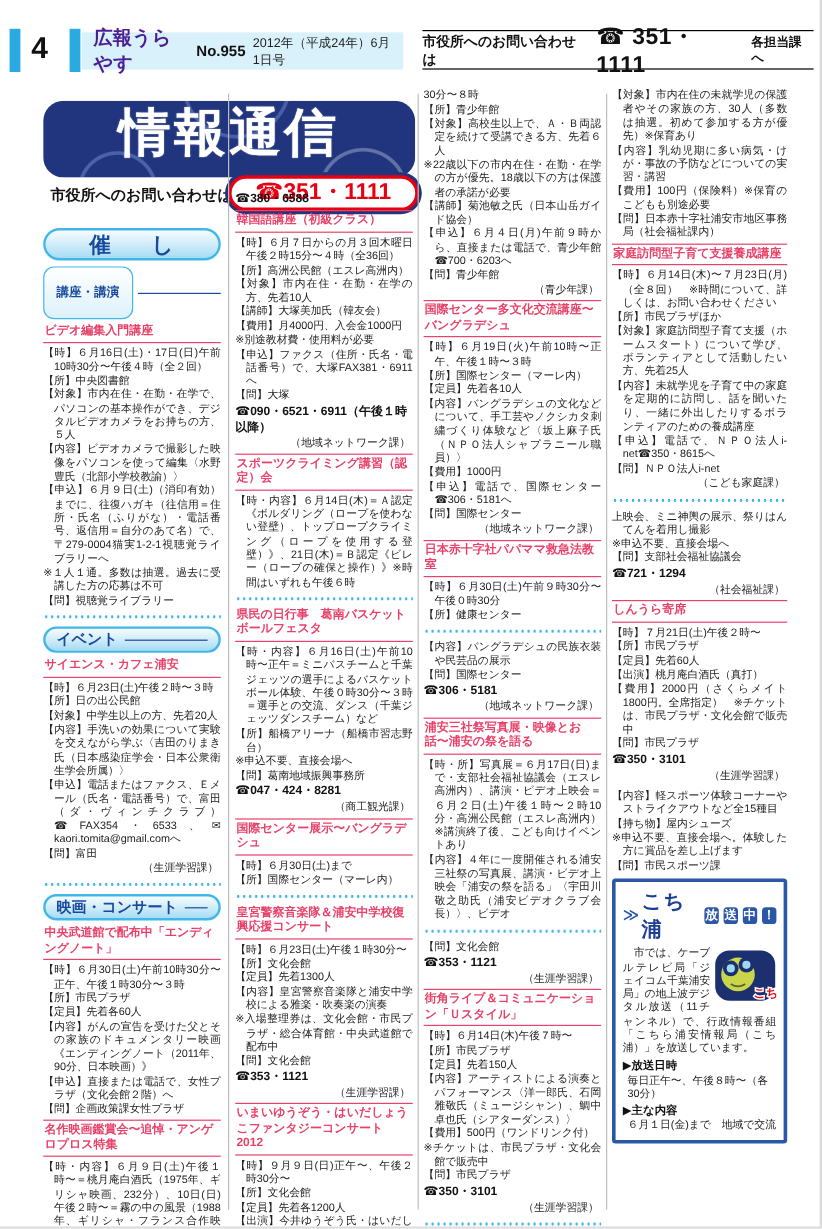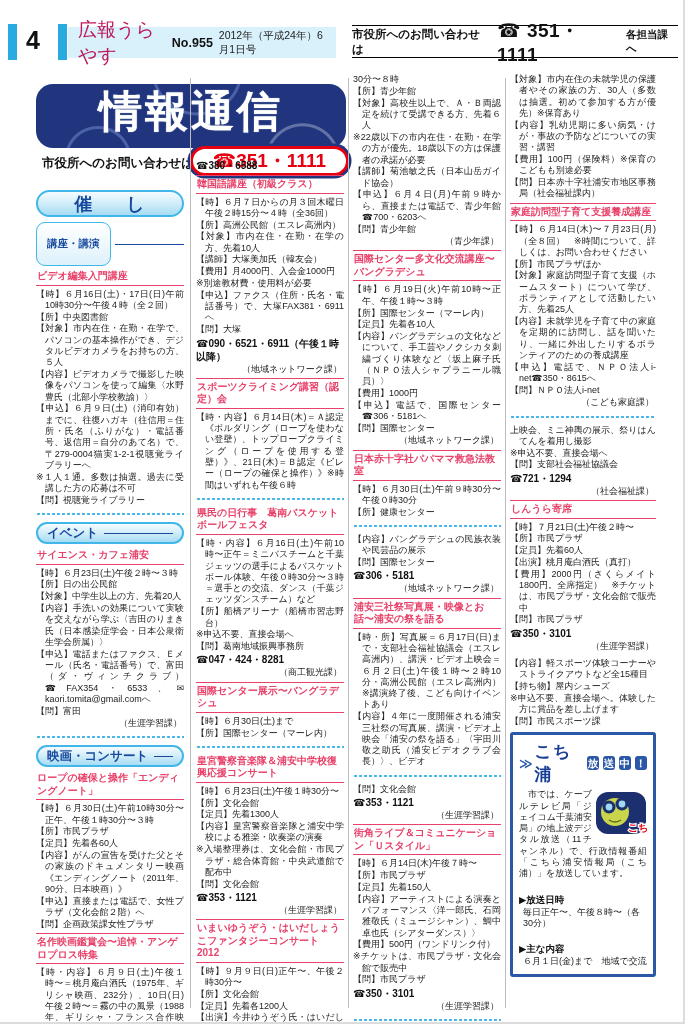--- a/index.html
+++ b/index.html
@@ -4,21 +4,21 @@
 <style>
   html,body{margin:0;padding:0;background:#fff;}
   .page{position:relative;width:685px;height:1024px;background:#fff;overflow:hidden;
         font-family:"Liberation Sans","DejaVu Sans",sans-serif;
         box-shadow:inset -2px -2px 0 #dcdcdc;}
   
   .hdr-bar{position:absolute;top:24px;width:9px;height:36px;background:#29abe2;}
   .hdr-pagenum{position:absolute;left:26px;top:26px;font-size:25px;font-weight:bold;color:#111;}
   .hdr-titlebox{position:absolute;left:68px;top:27px;width:268px;height:31px;background:#d9f1fb;
                 display:flex;align-items:center;padding:0 10px;box-sizing:border-box;gap:6px;}
-  .hdr-pub{font-size:19px;font-weight:normal;color:#be185d;}
+  .hdr-pub{font-size:16px;font-weight:bold;color:#4c1d95;}
   .hdr-no{font-size:12.5px;font-weight:bold;color:#111;}
   .hdr-date{font-size:10.5px;color:#222;}
   .hdr-right{position:absolute;left:352px;top:25px;width:326px;height:33px;
              border-top:1.5px solid #000;border-bottom:1.5px solid #000;
              display:flex;align-items:center;justify-content:center;gap:7px;box-sizing:border-box;}
   .hdr-contact{font-size:11.5px;font-weight:bold;color:#111;}
   .hdr-phone{font-size:19px;font-weight:bold;color:#111;letter-spacing:.5px;}
   .hdr-suffix{font-size:10.5px;font-weight:bold;color:#111;}
   
   .banner{position:absolute;left:36px;top:84px;width:310px;height:92px;}
@@ -63,21 +63,21 @@
   
   .kochi{border:3px solid #2b57a7;border-radius:3px;background:#fff;margin-top:5px;
     padding:5px 6px 6px;box-sizing:border-box;}
   .kochi-titlerow{display:flex;align-items:center;gap:2px;margin-bottom:3px;}
   .kochi-glyph{color:#2b57a7;font-size:13px;font-weight:bold;}
   .kochi-name{color:#1b3f94;font-size:17px;font-weight:bold;letter-spacing:1px;}
   .kochi-badge{display:inline-block;width:14px;height:14px;background:#2b57a7;color:#fff;
     font-size:10.5px;font-weight:bold;text-align:center;line-height:14px;border-radius:3px;margin-left:1.5px;}
   .kochi-body{font-size:9px;line-height:11.3px;color:#222;text-align:justify;}
   .kochi-mascot{float:right;margin:0 0 2px 3px;}
-  .kochi-h{font-size:9.5px;font-weight:bold;color:#111;margin-top:14px;}
+  .kochi-h{font-size:9.5px;font-weight:bold;color:#111;margin-top:2px;}
   .kochi-item{font-size:9px;line-height:11.3px;color:#222;padding-left:4px;}
 </style>
 </head>
 <body>
 
 <div class="page">
 
   <div class="hdr-bar" style="left:8px"></div>
   <div class="hdr-pagenum">4</div>
   <div class="hdr-bar" style="left:58px"></div>
@@ -131,21 +131,21 @@
       <div class="blk-p">【対象】中学生以上の方、先着20人</div>
       <div class="blk-p">【内容】手洗いの効果について実験を交えながら学ぶ〈吉田のりまき氏（日本感染症学会・日本公衆衛生学会所属）〉</div>
       <div class="blk-p">【申込】電話またはファクス、Ｅメール（氏名・電話番号）で、富田（ダ・ヴィンチクラブ）☎FAX354・6533、✉kaori.tomita@gmail.comへ</div>
       <div class="blk-p">【問】富田</div>
       <div class="blk-dept">（生涯学習課）</div>
       <div class="blk-dots"></div>
       <div class="blk-section">
         <span>映画・コンサート</span>
         <span class="sline"></span>
       </div>
-      <div class="blk-title">ロープの確保と操作「エンディングノート」</div>
+      <div class="blk-title">中央武道館で配布中「エンディングノート」</div>
       <div class="blk-p">【時】６月30日(土)午前10時30分〜正午、午後１時30分〜３時</div>
       <div class="blk-p">【所】市民プラザ</div>
       <div class="blk-p">【定員】先着各60人</div>
       <div class="blk-p">【内容】がんの宣告を受けた父とその家族のドキュメンタリー映画《エンディングノート（2011年、90分、日本映画）》</div>
       <div class="blk-p">【申込】直接または電話で、女性プラザ（文化会館２階）へ</div>
       <div class="blk-p">【問】企画政策課女性プラザ</div>
       <div class="blk-title">名作映画鑑賞会〜追悼・アンゲロプロス特集</div>
       <div class="blk-p">【時・内容】６月９日(土)午後１時〜＝桃月庵白酒氏（1975年、ギリシャ映画、232分）、10日(日)午後２時〜＝霧の中の風景（1988年、ギリシャ・フランス合作映画、125分）</div>
       <div class="blk-p">【所】中央図書館</div>
       <div class="blk-p">【定員】当日先着各100人</div>

